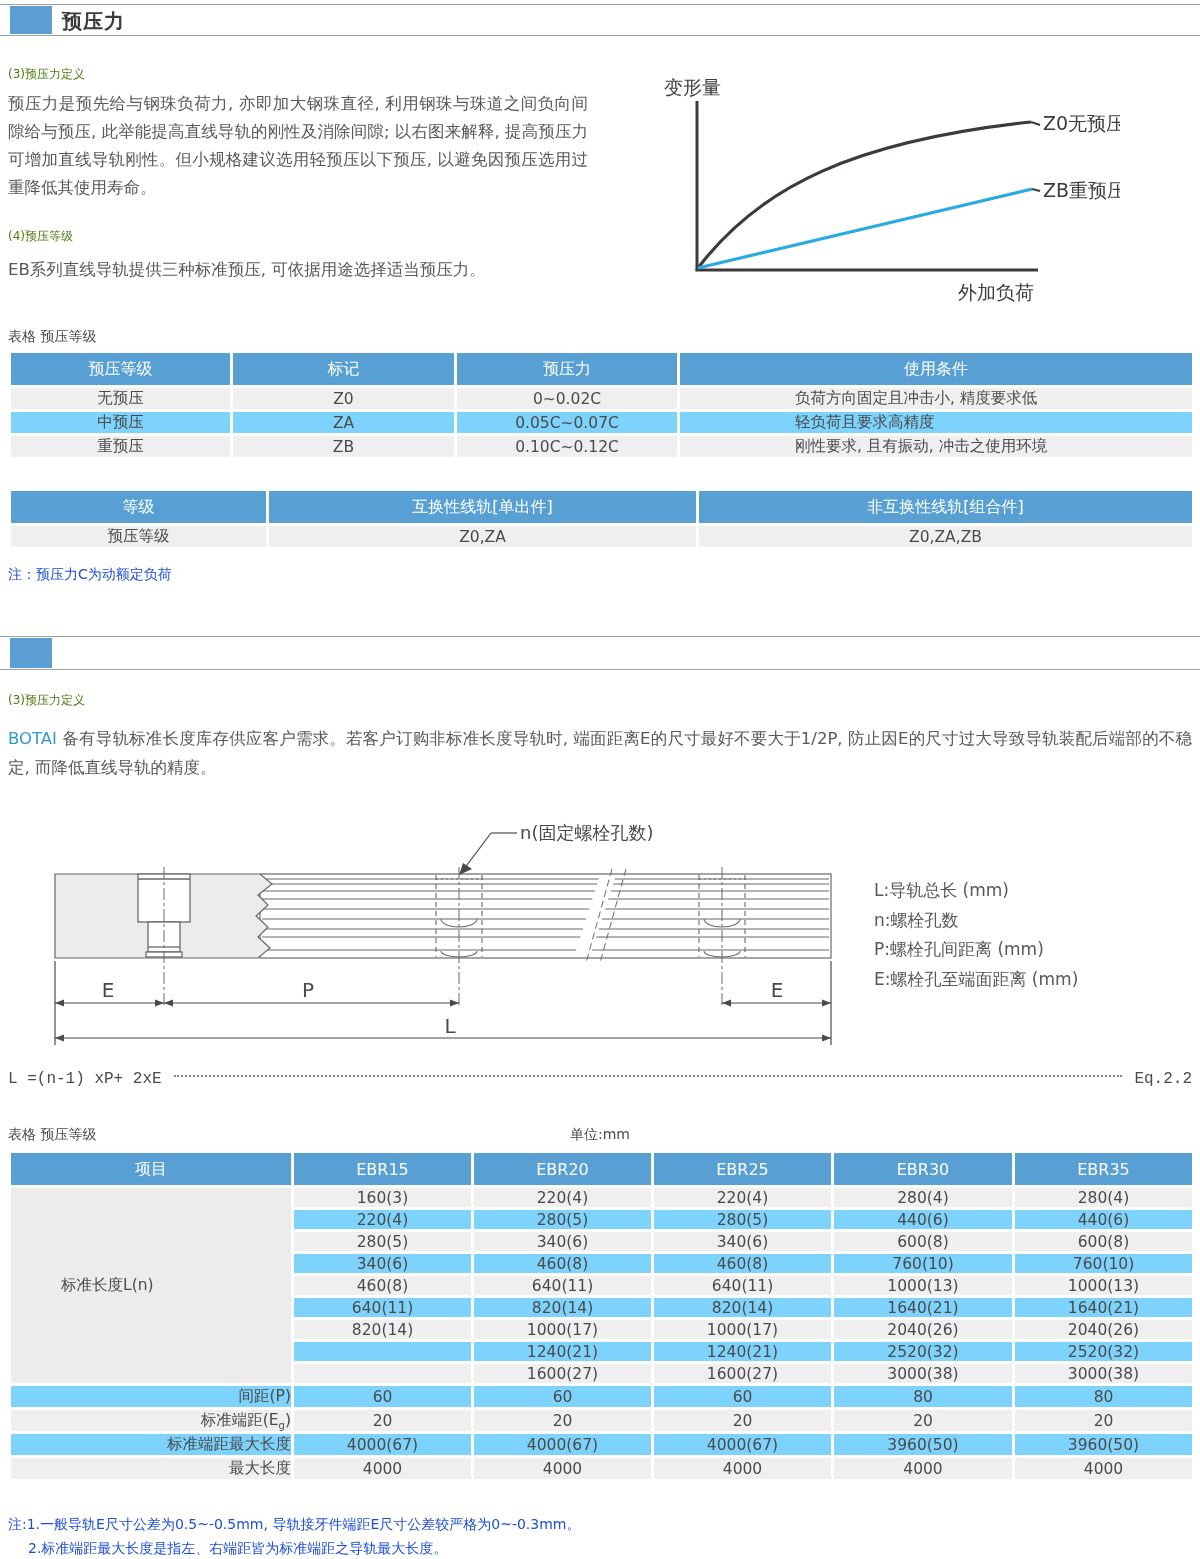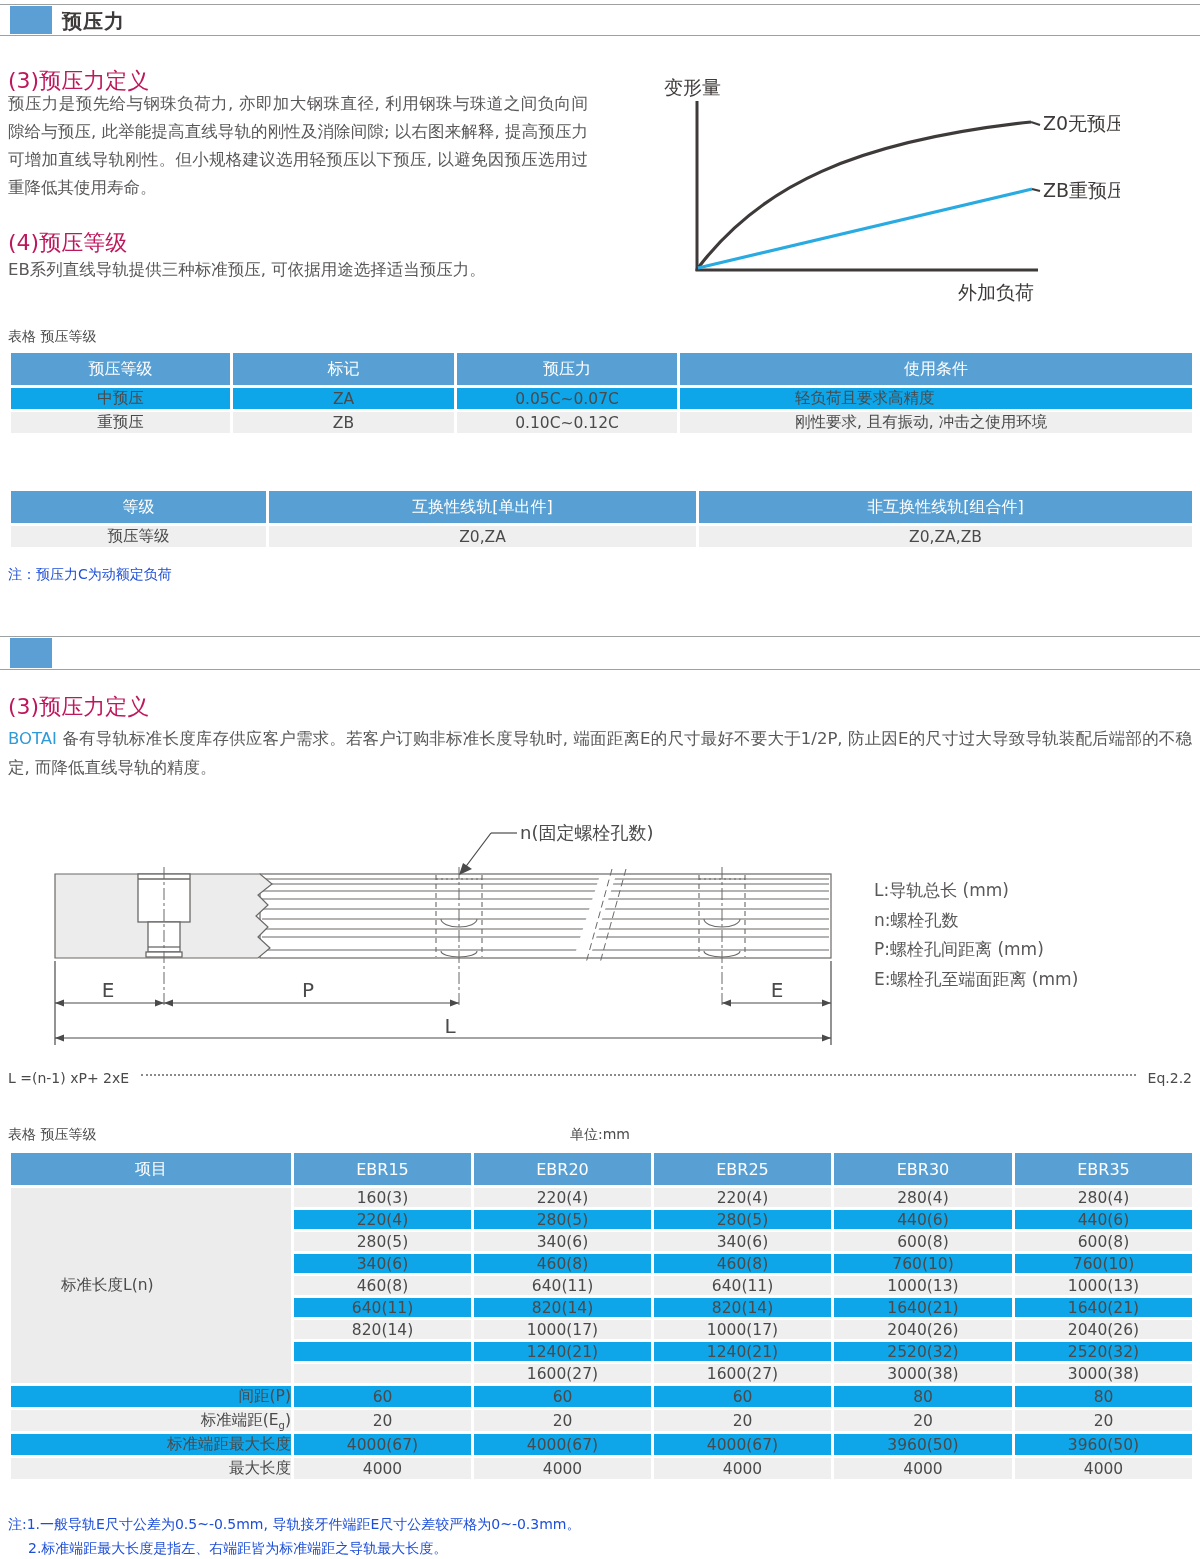--- a/index.html
+++ b/index.html
@@ -10,42 +10,42 @@
   }
   .abs { position:absolute; }
 
   
   .band { position:absolute; left:0; width:1200px; height:30px;
           border-top:1px solid #9fa0a0; border-bottom:1px solid #9fa0a0; background:#fff; }
   .band-sq { position:absolute; left:10px; top:1px; width:42px; height:28px; background:#5b9fd4; }
   .band-title { position:absolute; left:62px; top:3px; font-size:20px; font-weight:bold;
                 color:#3e3a39; letter-spacing:1px; white-space:nowrap; }
 
-  .h-blue { position:absolute; font-size:22px; color:#be185d; white-space:nowrap; }
+  .h-blue { position:absolute; font-size:12px; color:#4d7c0f; white-space:nowrap; }
   .para { position:absolute; font-size:16.5px; line-height:28px; color:#595757; text-align:justify; }
   .brand { color:#2e9ad8; }
   .cap { position:absolute; font-size:14px; color:#4a4a4a; white-space:nowrap; }
   .note { position:absolute; font-size:14px; color:#1d4ed8; white-space:nowrap; }
 
   
   table.dt { position:absolute; left:8px; width:1184px; border-collapse:collapse; table-layout:fixed; }
   .dt th { background:#58a0d4; color:#ffffff; font-weight:normal; font-size:16px; height:32px;
            border:3px solid #ffffff; padding:0; text-align:center; }
   .dt td { font-size:15.5px; color:#4a4a4a; height:19px; border:3px solid #ffffff;
            padding:0; text-align:center; }
   tr.lt td { background:#efefef; }
-  tr.dk td { background:#0ea5e9; }
+  tr.dk td { background:#7dd3fc; }
   td.cond { text-align:left; padding-left:115px; }
   td.lbl  { text-align:right; padding-left:50px; }
   td.merge { background:#ececec !important; text-align:left; padding-left:50px; vertical-align:middle; }
   sub { font-size:10px; }
 
   
   .eqrow { position:absolute; left:8px; width:1184px; display:flex; align-items:center;
-           font-size:14px; color:#4a4a4a; }
+           font-size:16px; color:#4a4a4a;font-family:Liberation Mono, monospace; }
   .eq-dots { flex:1; border-bottom:2px dotted #8a8a8a; height:0; margin:0 12px;
              position:relative; top:-3px; }
 
   
   .legend { position:absolute; left:858px; top:876px; font-size:17px; line-height:29.5px;
             color:#595757; white-space:nowrap;margin-left:16px; }
 
   svg text { font-family:"DejaVu Sans","Liberation Sans",sans-serif; fill:#4a4a4a; }
   svg text.axis { fill:#3e3a39; }
 </style>
@@ -86,20 +86,26 @@
     </colgroup>
   <thead>
     <tr>
       <th>预压等级</th>
       <th>标记</th>
       <th>预压力</th>
       <th>使用条件</th>
     </tr>
   </thead>
   <tbody>
+    <tr class="lt">
+      <td>无预压</td>
+      <td>Z0</td>
+      <td>0~0.02C</td>
+      <td class="cond">负荷方向固定且冲击小, 精度要求低</td>
+    </tr>
     <tr class="dk">
       <td>中预压</td>
       <td>ZA</td>
       <td>0.05C~0.07C</td>
       <td class="cond">轻负荷且要求高精度</td>
     </tr>
     <tr class="lt">
       <td>重预压</td>
       <td>ZB</td>
       <td>0.10C~0.12C</td>

